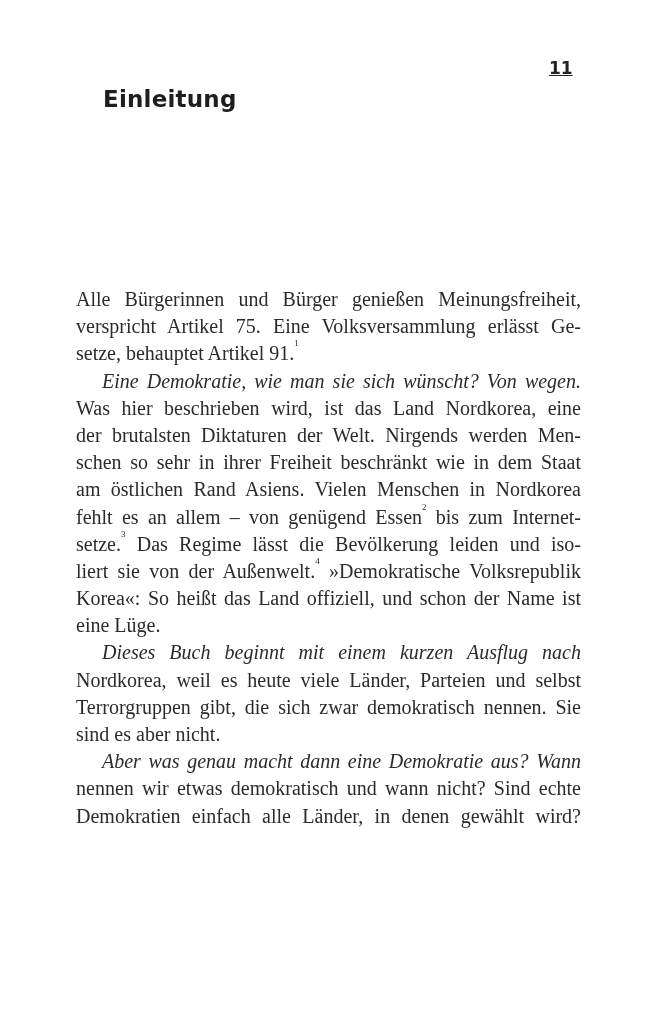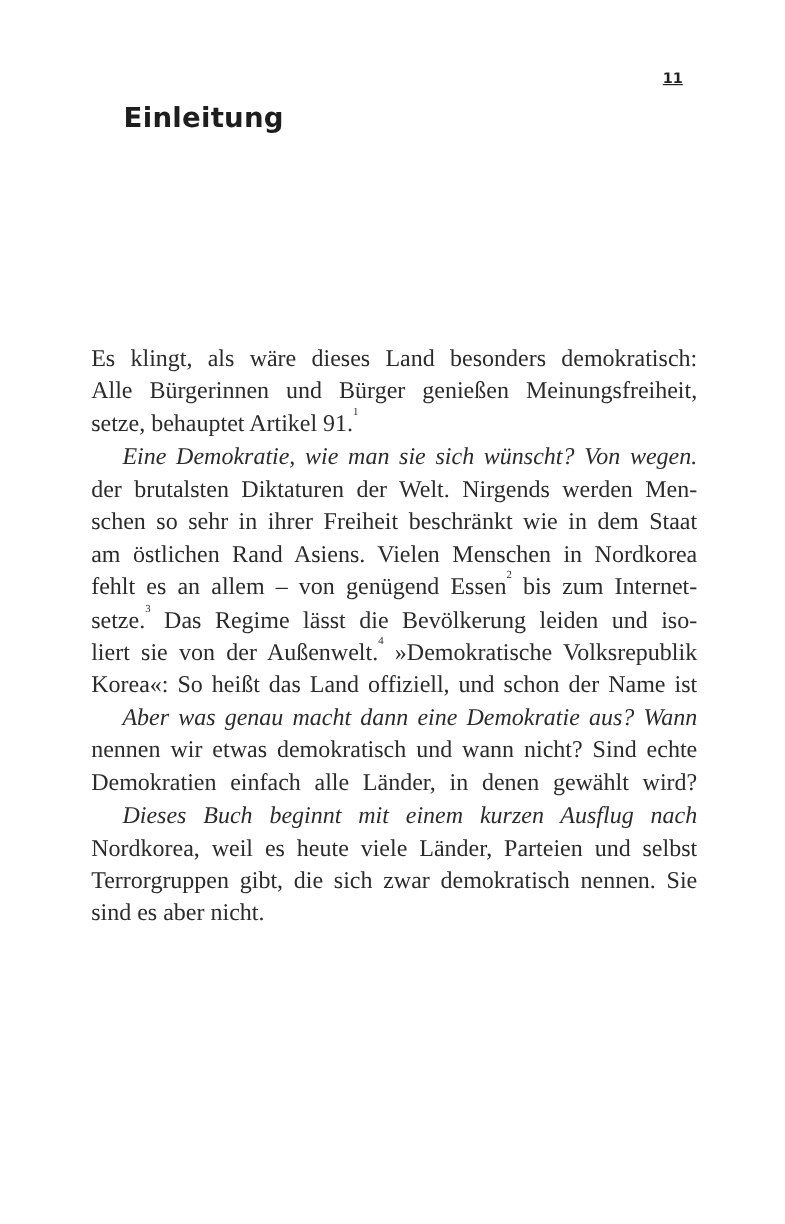--- a/index.html
+++ b/index.html
@@ -2,21 +2,21 @@
 <html><head>
 <meta charset="utf-8">
 <style>
   html, body { margin:0; padding:0; }
   body {
     width:654px; height:1020px; background:#ffffff; position:relative; overflow:hidden;
     color:#2a2a2a;
   }
   .page-number {
     position:absolute; top:58px; left:549px; width:20px;
-    font-family:"DejaVu Sans", sans-serif; font-weight:bold; font-size:12px; color:#222;
+    font-family:"DejaVu Sans", sans-serif; font-weight:bold; font-size:17px; color:#222;
     text-align:right;
     text-decoration:underline;
   }
   .chapter-title {
     position:absolute; top:86px; left:103px; margin:0;
     font-family:"DejaVu Sans", sans-serif; font-weight:bold; font-size:23px; color:#1e1e1e;
     letter-spacing:0.2px;
   }
   .body-text {
     position:absolute; top:286px; left:76px; width:505px;
@@ -33,41 +33,43 @@
 </style>
 </head>
 <body>
 
 <div class="page-number">11</div>
 <h1 class="chapter-title">Einleitung</h1>
 
 <div class="body-text">
 
   <div>
-    <span class="line">Es klingt, als wäre dieses Land besonders demokratisch:</span>
     <span class="line">Alle Bürgerinnen und Bürger genießen Meinungsfreiheit,</span>
+    <span class="line">verspricht Artikel 75. Eine Volksversammlung erlässt Ge-</span>
     <span class="line last"><span>setze, behauptet Artikel 91.</span><sup>1</sup></span>
   </div>
 
   <div>
     <span class="line indent">Eine Demokratie, wie man sie sich wünscht? Von wegen.</span>
+    <span class="line">Was hier beschrieben wird, ist das Land Nordkorea, eine</span>
     <span class="line">der brutalsten Diktaturen der Welt. Nirgends werden Men-</span>
     <span class="line">schen so sehr in ihrer Freiheit beschränkt wie in dem Staat</span>
     <span class="line">am östlichen Rand Asiens. Vielen Menschen in Nordkorea</span>
     <span class="line" style="text-align-last:justify;"><span>fehlt es an allem – von genügend Essen</span><sup>2</sup><span> bis zum Internet-</span></span>
     <span class="line"><span>setze.</span><sup>3</sup><span> Das Regime lässt die Bevölkerung leiden und iso-</span></span>
     <span class="line"><span>liert sie von der Außenwelt.</span><sup>4</sup><span> »Demokratische Volksrepublik</span></span>
     <span class="line">Korea«: So heißt das Land offiziell, und schon der Name ist</span>
-  </div>
-
-  <div>
-    <span class="line indent">Aber was genau macht dann eine Demokratie aus? Wann</span>
-    <span class="line">nennen wir etwas demokratisch und wann nicht? Sind echte</span>
-    <span class="line">Demokratien einfach alle Länder, in denen gewählt wird?</span>
+    <span class="line last">eine Lüge.</span>
   </div>
 
   <div>
     <span class="line indent">Dieses Buch beginnt mit einem kurzen Ausflug nach</span>
     <span class="line">Nordkorea, weil es heute viele Länder, Parteien und selbst</span>
     <span class="line">Terrorgruppen gibt, die sich zwar demokratisch nennen. Sie</span>
     <span class="line last">sind es aber nicht.</span>
   </div>
+
+  <div>
+    <span class="line indent">Aber was genau macht dann eine Demokratie aus? Wann</span>
+    <span class="line">nennen wir etwas demokratisch und wann nicht? Sind echte</span>
+    <span class="line">Demokratien einfach alle Länder, in denen gewählt wird?</span>
+  </div>
 </div>
 
 </body></html>

